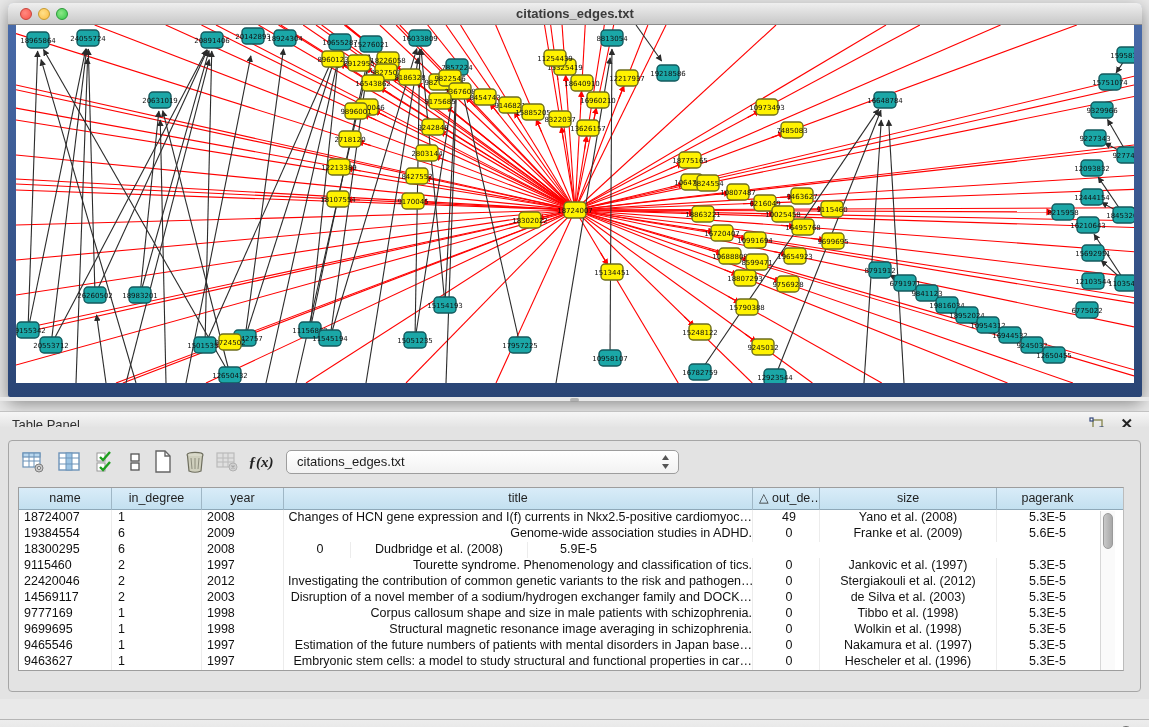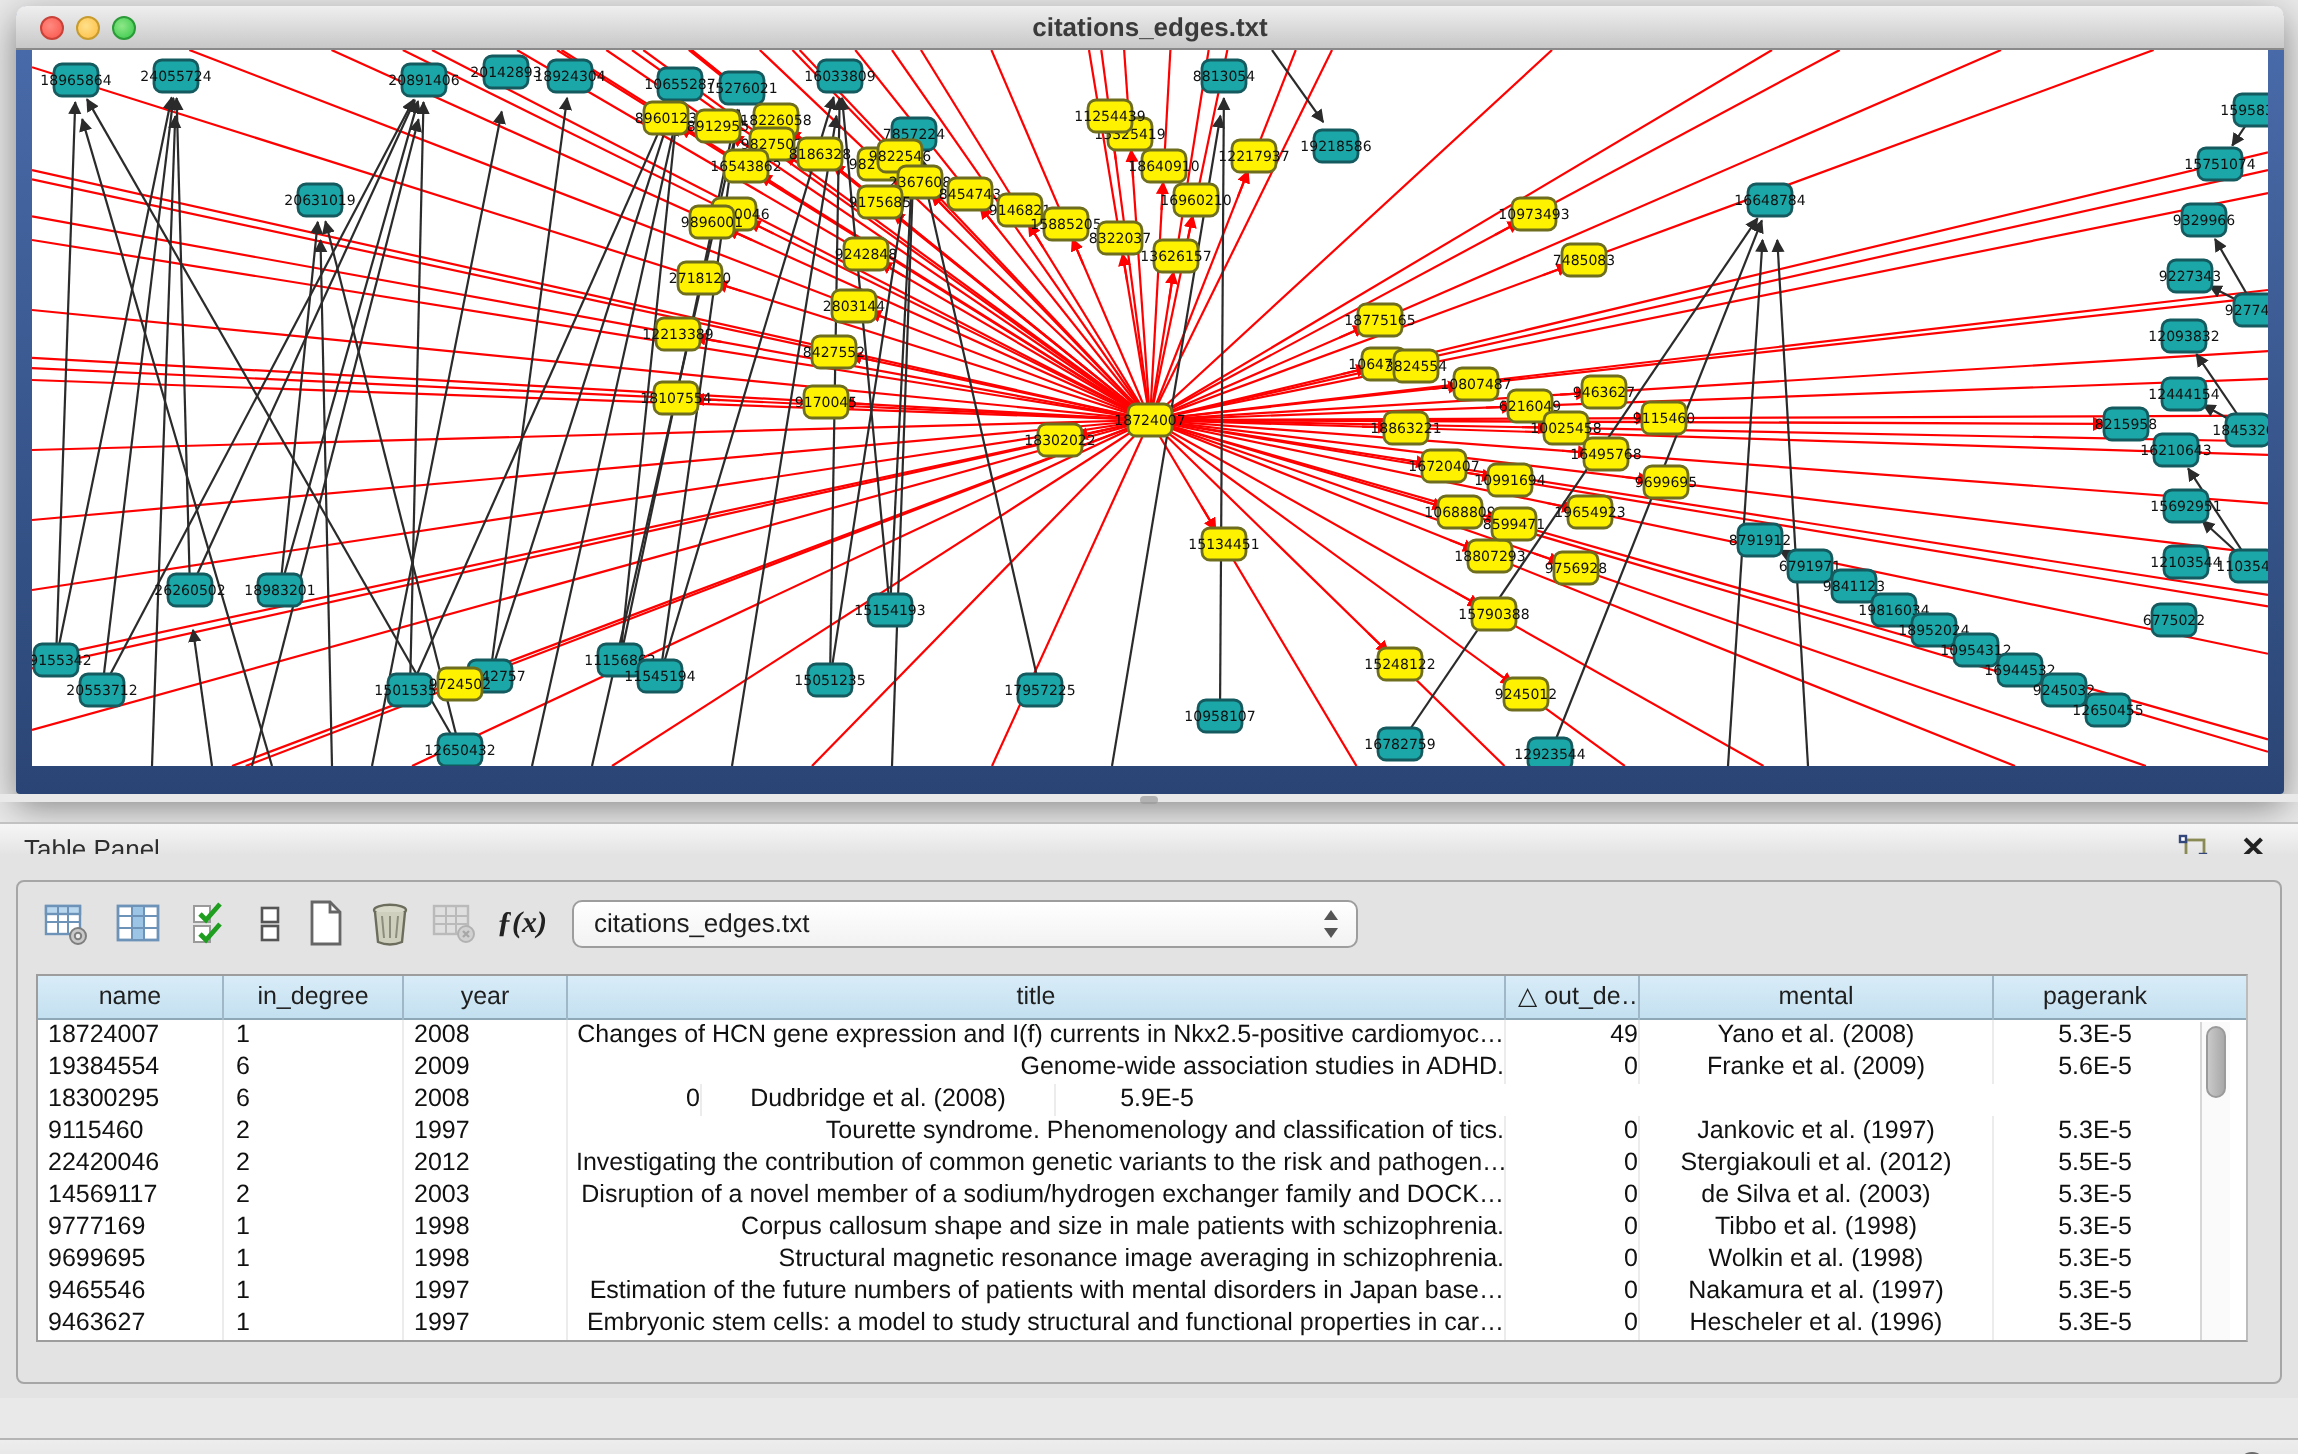--- a/index.html
+++ b/index.html
@@ -61,21 +61,21 @@
     border-right:1px solid #9fb7c6; overflow:hidden; white-space:nowrap; cursor:pointer; }
   .hcell:nth-child(5) { text-align:left; padding-left:6px; }
   #table-rows { position:absolute; left:0; top:22px; width:1079px; height:160px; background:#fff; }
   .trow { display:flex; height:16px; cursor:default; }
   .tcell { height:16px; font-size:12.5px; color:#111; line-height:15px; overflow:hidden;
     white-space:nowrap; border-right:1px solid #ececec; }
   .c0 { width:93px;  padding-left:5px;  text-align:left; }
   .c1 { width:90px;  padding-left:6px;  text-align:left; }
   .c2 { width:82px;  padding-left:5px;  text-align:left; }
   .c3 { width:469px; padding-left:4px;  text-align:right; }
-  .c4 { width:67px;  padding-left:6px;  text-align:right; }
+  .c4 { width:67px;  padding-left:6px;  text-align:center; }
   .c5 { width:177px; text-align:center; }
   .c6 { width:101px; text-align:center; border-right:none; }
   #vscrollbar { position:absolute; right:8px; top:23px; width:15px; height:159px;
     background:#fafafa; border-left:1px solid #d7d7d7; }
   #vscroll-thumb { position:absolute; left:2px; top:2px; width:10px; height:36px;
     background:linear-gradient(90deg,#c9c9c9,#a8a8a8); border-radius:6px; border:1px solid #9a9a9a; }
 
   
   #table-tabs { position:absolute; left:50%; top:235px; transform:translateX(-50%);
     display:flex; height:21px; border:1px solid #9a9a9a; border-radius:4px;
@@ -825,21 +825,21 @@
       </div>
     </div>
 
     <div id="node-table">
       <div id="table-header">
           <div class="hcell" style="width: 93px;">name</div>
           <div class="hcell" style="width: 90px;">in_degree</div>
           <div class="hcell" style="width: 82px;">year</div>
           <div class="hcell" style="width: 469px;">title</div>
           <div class="hcell" style="width: 67px;">△ out_de…</div>
-          <div class="hcell" style="width: 177px;">mental</div>
+          <div class="hcell" style="width: 177px;">size</div>
           <div class="hcell" style="width: 101px; border-right: none;">pagerank</div>
         </div>
       <div id="table-rows">
           <div class="trow">
             <div class="tcell c0">18724007</div>
             <div class="tcell c1">1</div>
             <div class="tcell c2">2008</div>
             <div class="tcell c3">Changes of HCN gene expression and I(f) currents in Nkx2.5-positive cardiomyoc…</div>
             <div class="tcell c4">49</div>
             <div class="tcell c5">Yano et al. (2008)</div>

